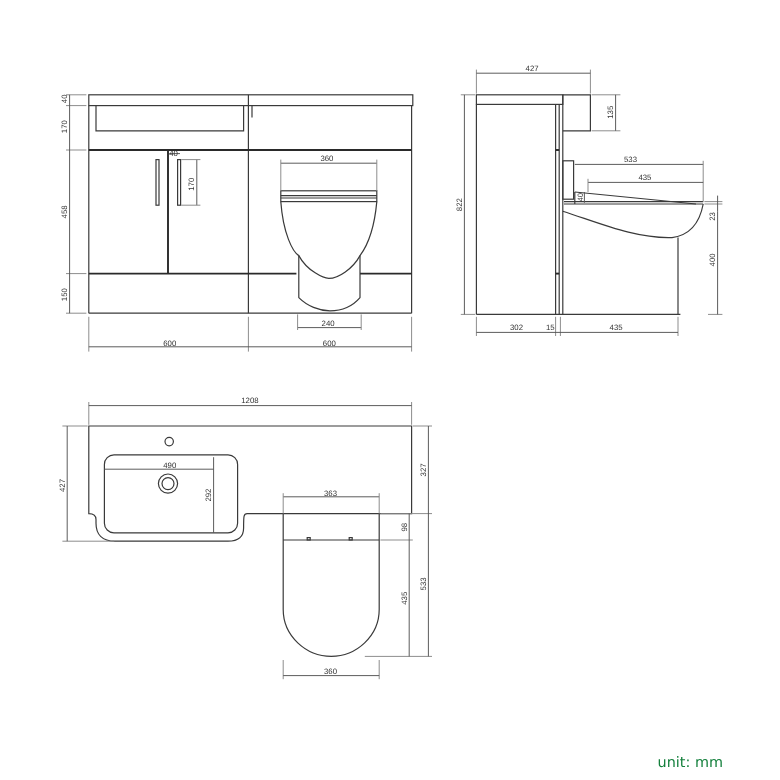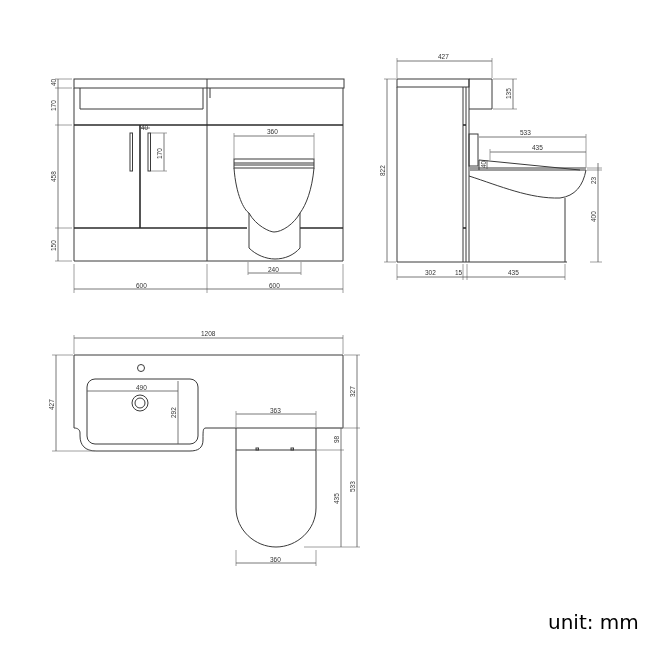--- a/index.html
+++ b/index.html
@@ -3,21 +3,21 @@
 <meta charset="utf-8">
 <style>
   html, body { margin: 0; padding: 0; background: #ffffff; }
   body { width: 650px; height: 650px; position: relative; overflow: hidden; font-family: "Liberation Sans", sans-serif; }
   svg { position: absolute; left: 0; top: 0; }
   .ln { stroke: #3a3a3a; stroke-width: 1; fill: none; }
   .lnb { stroke: #2a2a2a; stroke-width: 1.6; fill: none; }
   .dim { stroke: #555; stroke-width: 0.8; fill: none; }
   .ext { stroke: #888; stroke-width: 0.8; fill: none; }
   .t { font-family: "Liberation Sans", sans-serif; font-size: 6.5px; fill: #333; }
-  .unit { position: absolute; left: 548px; top: 610px; font-family: "DejaVu Sans", sans-serif; font-size: 20px; color: #000000; }
+  .unit { position: absolute; left: 548px; top: 628px; font-family: "DejaVu Sans", sans-serif; font-size: 12px; color: #15803d; }
 </style>
 </head>
 <body>
 
 <svg width="650" height="650" viewBox="0 0 650 650">
 
   <g>
 
     <rect class="ln" x="74" y="79" width="270" height="9"></rect>
 

